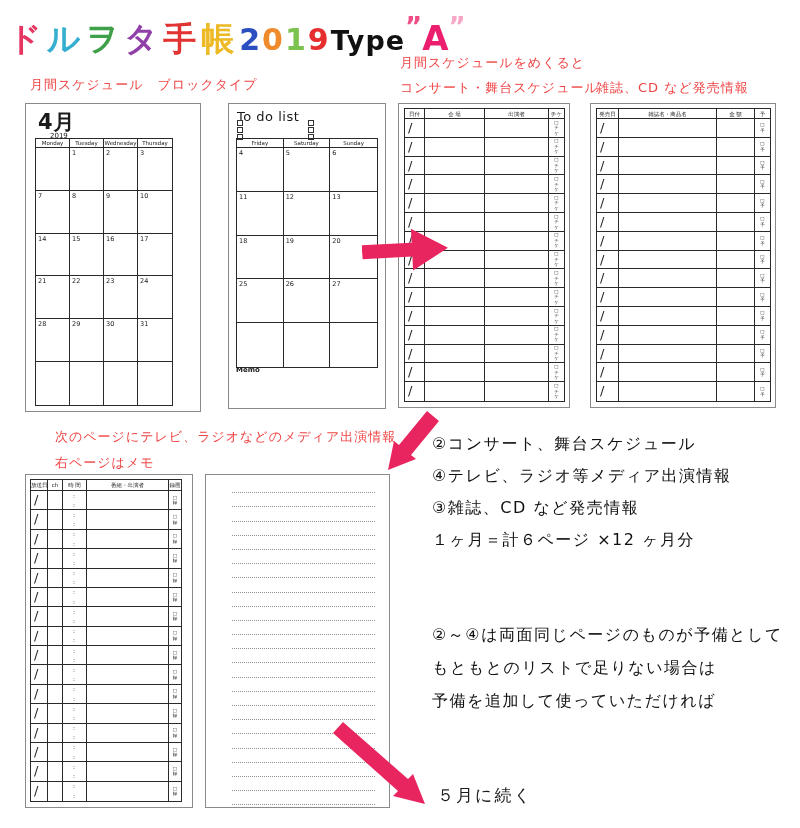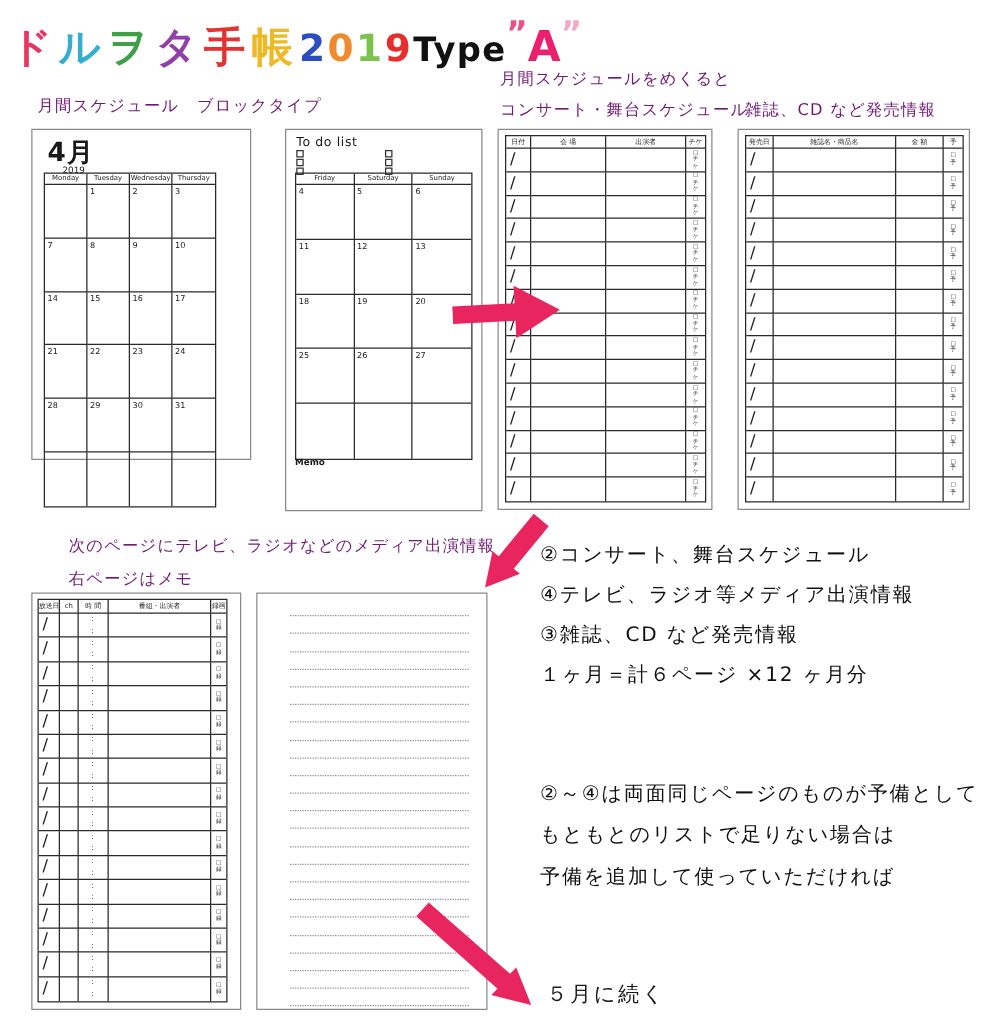--- a/index.html
+++ b/index.html
@@ -6,38 +6,38 @@
   .page{position:relative;width:800px;height:828px;background:#fff;overflow:hidden;
         font-family:"DejaVu Sans",sans-serif;color:#1a1a1a;}
   
   .title{position:absolute;left:8px;top:2px;height:52px;white-space:nowrap;
          font-weight:bold;font-size:33px;letter-spacing:5px;line-height:50px;}
   .title .t-latin{font-size:27px;letter-spacing:1px;}
   .title .t-digit{font-size:30px;letter-spacing:2px;}
   .title .t-quote{font-size:26px;vertical-align:14px;letter-spacing:0;}
   .title .t-A{font-size:34px;letter-spacing:0;}
   
-  .lbl{position:absolute;font-size:13px;letter-spacing:1px;color:#701a75;white-space:nowrap;}
+  .lbl{position:absolute;font-size:13px;letter-spacing:1px;color:#ef4444;white-space:nowrap;}
   
   .panel{position:absolute;border:1px solid #8a8a8a;background:#fff;box-sizing:border-box;}
   
   .month-big{position:absolute;left:12px;top:4px;font-size:21px;font-weight:bold;letter-spacing:1px;}
   .year-small{position:absolute;left:24px;top:28px;font-size:7px;}
   .cal-grid{position:absolute;display:grid;border:1.5px solid #2a2a2a;box-sizing:border-box;}
   #cal-left-grid{left:9px;top:34px;width:138px;height:268px;
     grid-template-columns:repeat(4,1fr);grid-template-rows:9px repeat(6,1fr);}
   #cal-right-grid{left:7px;top:34px;width:142px;height:230px;
     grid-template-columns:repeat(3,1fr);grid-template-rows:9px repeat(5,1fr);}
   .cal-h{font-size:5.5px;text-align:center;line-height:9px;border-bottom:1px solid #2a2a2a;
          border-right:1px solid #2a2a2a;overflow:hidden;}
   .cal-c{font-size:6.5px;padding:1px 0 0 2px;border-right:1px solid #2a2a2a;
          border-bottom:1px solid #2a2a2a;overflow:hidden;}
   .no-r{border-right:none!important;}
   .no-b{border-bottom:none!important;}
-  .todo-lbl{position:absolute;left:8px;top:5px;font-size:10px;letter-spacing:.5px;}
+  .todo-lbl{position:absolute;left:8px;top:5px;font-size:13px;letter-spacing:.5px;}
   .todo-box{position:absolute;width:4px;height:4px;border:1px solid #333;}
   .memo-lbl{position:absolute;left:7px;top:262px;font-size:7px;font-weight:bold;}
   
   .sched{position:absolute;display:grid;border:1px solid #2a2a2a;box-sizing:border-box;}
   #concert-table{left:5px;top:4px;width:161px;height:294px;
     grid-template-columns:20px 1fr 64px 15px;grid-template-rows:10px repeat(15,1fr);}
   #release-table{left:5px;top:4px;width:175px;height:294px;
     grid-template-columns:22px 1fr 38px 15px;grid-template-rows:10px repeat(15,1fr);}
   #media-table{left:4px;top:4px;width:152px;height:323px;
     grid-template-columns:17px 15px 24px 1fr 12px;grid-template-rows:11px repeat(16,1fr);}
@@ -68,21 +68,21 @@
 
 <div class="page">
 
   <div class="title" id="title"><span style="color: rgb(231, 53, 98);">ド</span><span style="color: rgb(53, 174, 208);">ル</span><span style="color: rgb(62, 160, 72);">ヲ</span><span style="color: rgb(144, 64, 168);">タ</span><span style="color: rgb(226, 51, 51);">手</span><span style="color: rgb(237, 186, 37);">帳</span><span class="t-digit" style="color: rgb(43, 79, 192);">2</span><span class="t-digit" style="color: rgb(239, 139, 45);">0</span><span class="t-digit" style="color: rgb(124, 194, 78);">1</span><span class="t-digit" style="color: rgb(230, 46, 46);">9</span><span class="t-latin" style="color: rgb(17, 17, 17);">Type</span><span class="t-quote" style="color: rgb(238, 78, 134);">”</span><span class="t-A" style="color: rgb(236, 30, 110);">A</span><span class="t-quote" style="color: rgb(246, 166, 198);">”</span></div>
 
   <div class="lbl" style="left:30px;top:76px;">月間スケジュール　ブロックタイプ</div>
   <div class="lbl" style="left:400px;top:54px;">月間スケジュールをめくると</div>
   <div class="lbl" style="left:400px;top:79px;">コンサート・舞台スケジュール</div>
   <div class="lbl" style="left:596px;top:79px;">雑誌、CD など発売情報</div>
 
-  <div class="panel" style="left:25px;top:103px;width:176px;height:265px;">
+  <div class="panel" style="left:25px;top:103px;width:176px;height:309px;">
     <div class="month-big">4月</div>
     <div class="year-small">2019</div>
     <div class="cal-grid" id="cal-left-grid">
         <div class="cal-h">Monday</div>
         <div class="cal-h">Tuesday</div>
         <div class="cal-h">Wednesday</div>
         <div class="cal-h no-r">Thursday</div>
         <div class="cal-c"></div>
         <div class="cal-c">1</div>
         <div class="cal-c">2</div>

